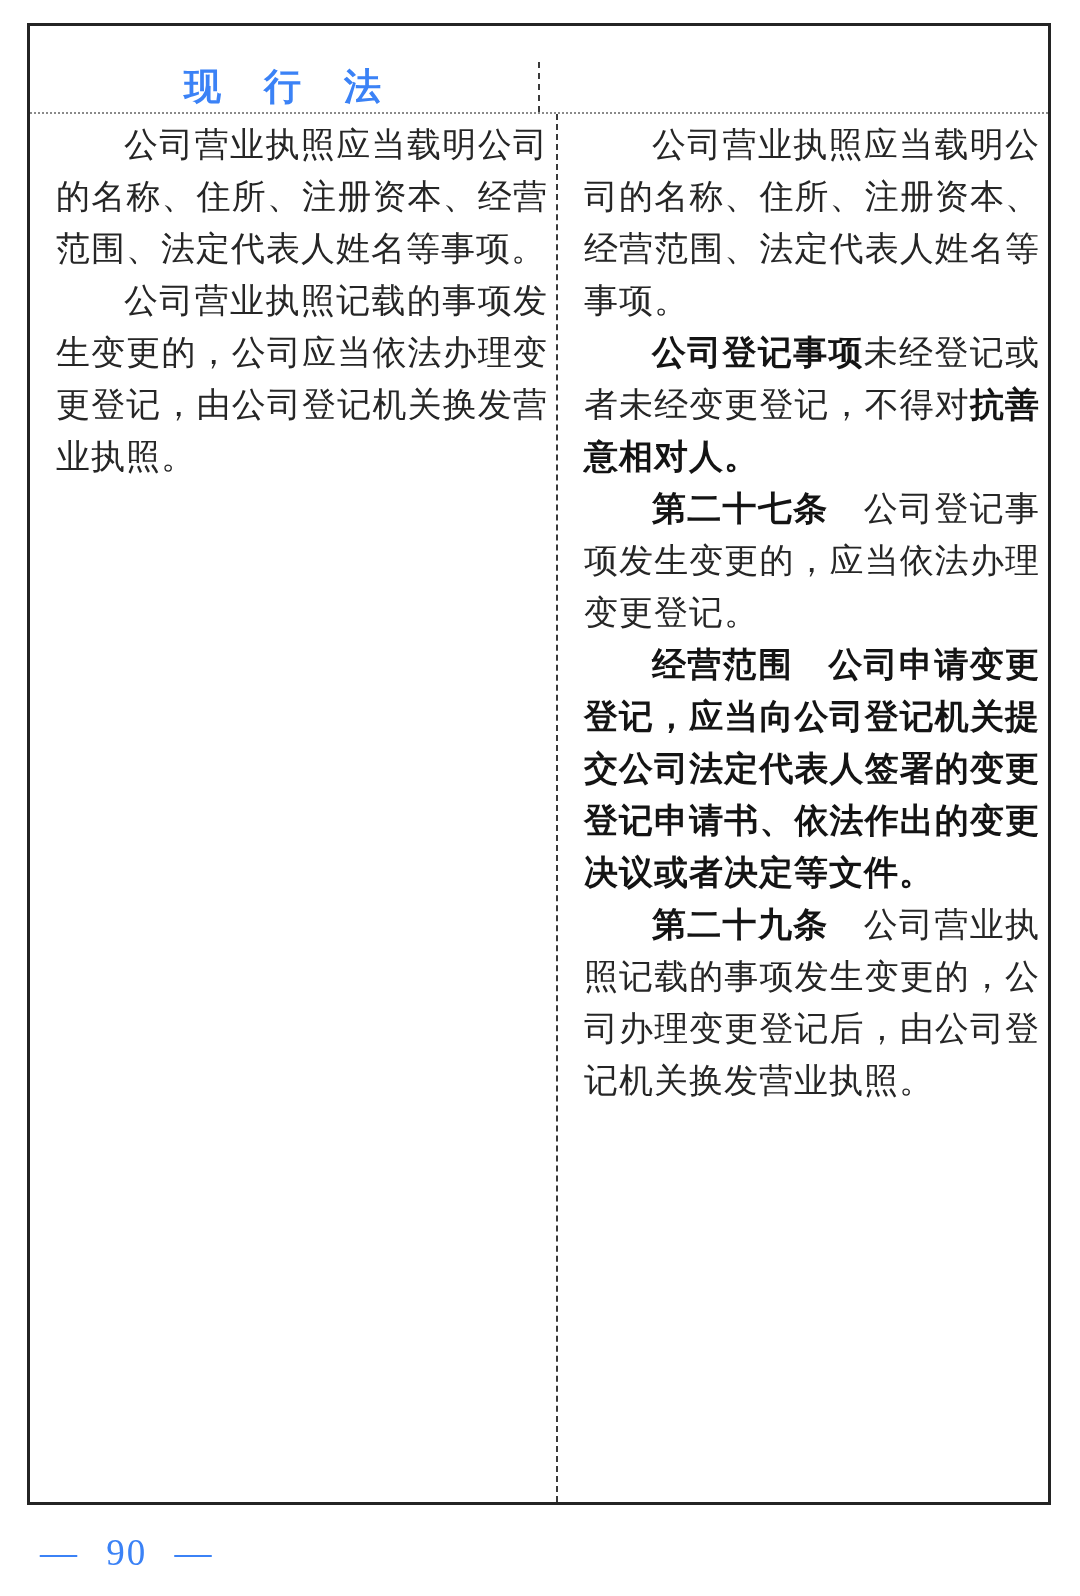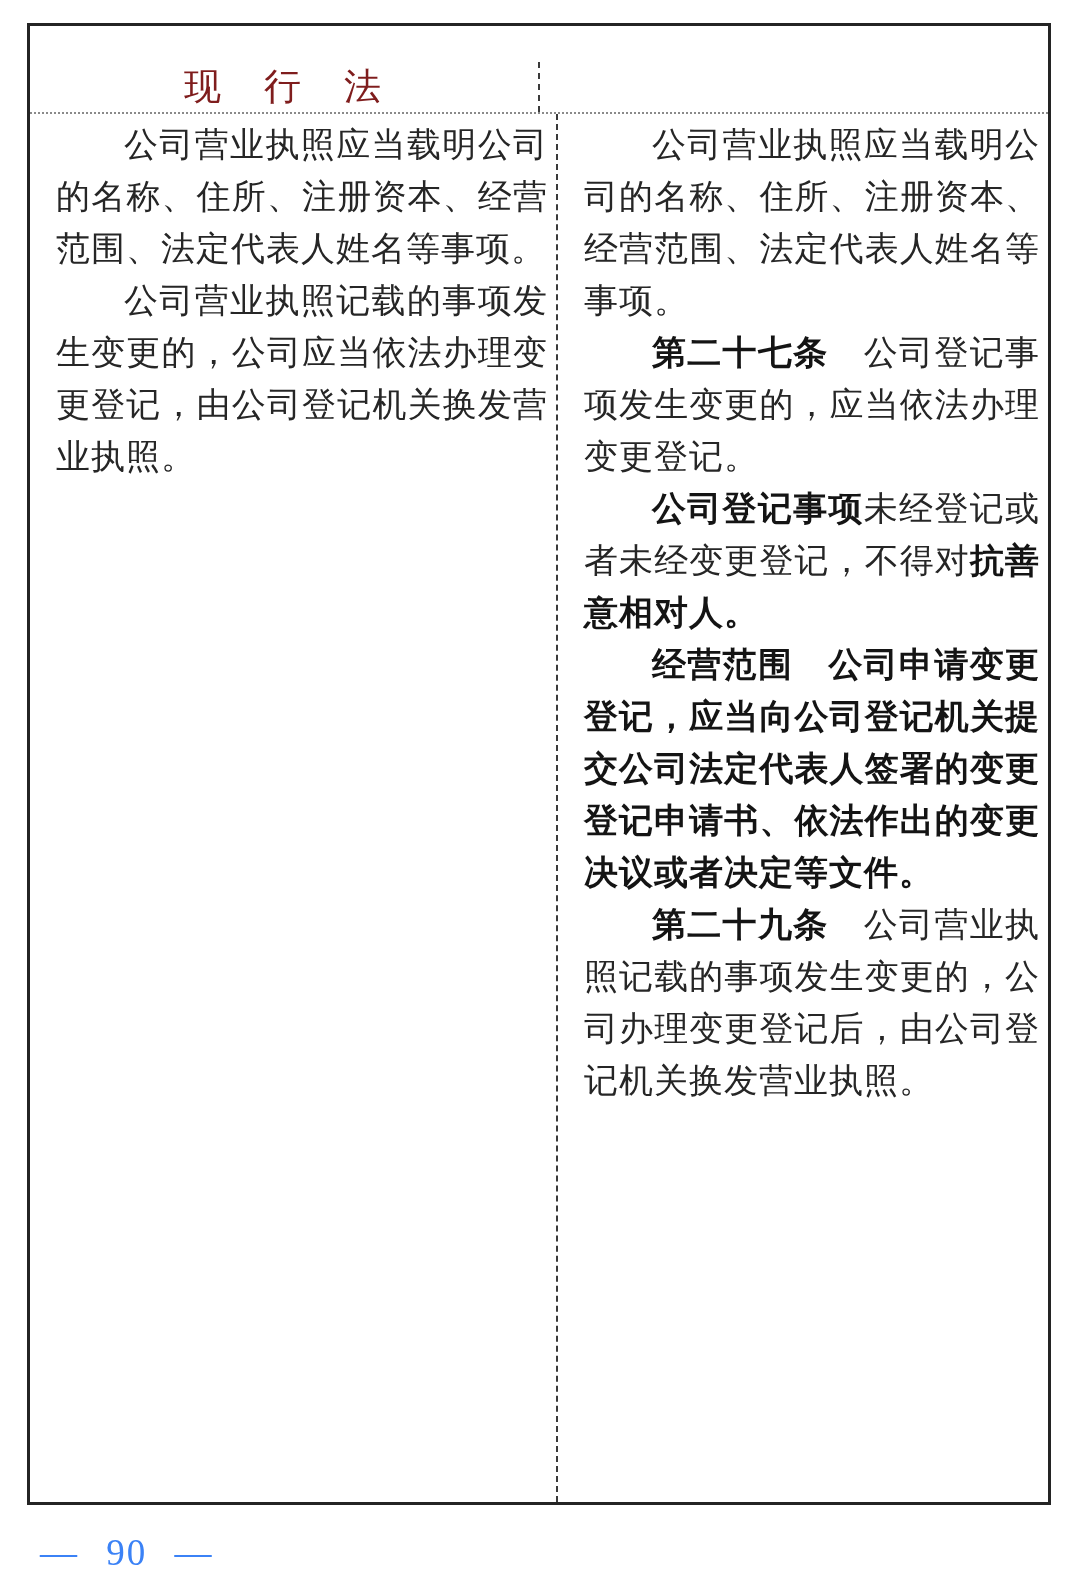--- a/index.html
+++ b/index.html
@@ -50,22 +50,22 @@
     border-right: 2px dashed #3a3a3a;
   }
   .cell.right {
     flex: 1 1 auto;
   }
   .header-cell {
     display: flex;
     align-items: center;
     justify-content: center;
     font-size: 37px;
-    font-weight: normal;
-    color: #7f1d1d;
+    font-weight: bold;
+    color: #3b82f6;
     letter-spacing: 3px;
     margin-top: 36px;
   }
   .body-cell {
     padding: 5px 8px 0 8px;
     font-size: 34px;
     line-height: 52px;
     color: #262626;
     overflow: hidden;
     margin-left: 18px;
@@ -102,22 +102,22 @@
       <div class="cell left header-cell">现　行　法</div>
     </div>
 
     <div class="body-row">
       <div class="cell left body-cell">
           <p class="para"><span class="seg">公司营业执照应当载明公司的名称、住所、注册资本、经营范围、法定代表人姓名等事项。</span></p>
           <p class="para"><span class="seg">公司营业执照记载的事项发生变更的，公司应当依法办理变更登记，由公司登记机关换发营业执照。</span></p>
         </div>
       <div class="cell right body-cell">
           <p class="para"><span class="seg">公司营业执照应当载明公司的名称、住所、注册资本、经营范围、法定代表人姓名等事项。</span></p>
+          <p class="para"><span class="seg bold">公司登记事项</span><span class="seg">未经登记或者未经变更登记，不得对</span><span class="seg bold">抗善意相对人。</span></p>
           <p class="para"><span class="seg bold">第二十七条　</span><span class="seg">公司登记事项发生变更的，应当依法办理变更登记。</span></p>
-          <p class="para"><span class="seg bold">公司登记事项</span><span class="seg">未经登记或者未经变更登记，不得对</span><span class="seg bold">抗善意相对人。</span></p>
           <p class="para"><span class="seg bold">经营范围　公司申请变更登记，应当向公司登记机关提交公司法定代表人签署的变更登记申请书、依法作出的变更决议或者决定等文件。</span></p>
           <p class="para"><span class="seg bold">第二十九条　</span><span class="seg">公司营业执照记载的事项发生变更的，公司办理变更登记后，由公司登记机关换发营业执照。</span></p>
         </div>
     </div>
 
   </div>
 
   <div class="page-footer">— 90 —</div>
 
 </div>

